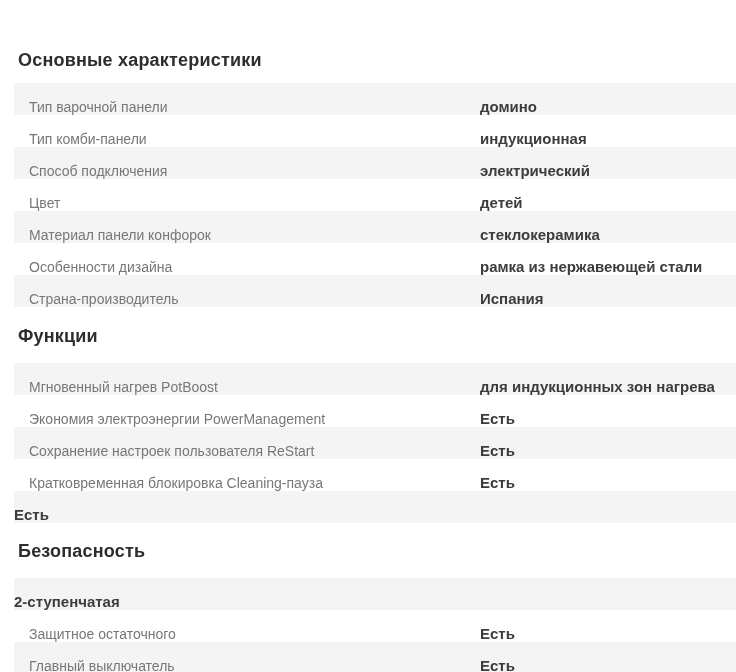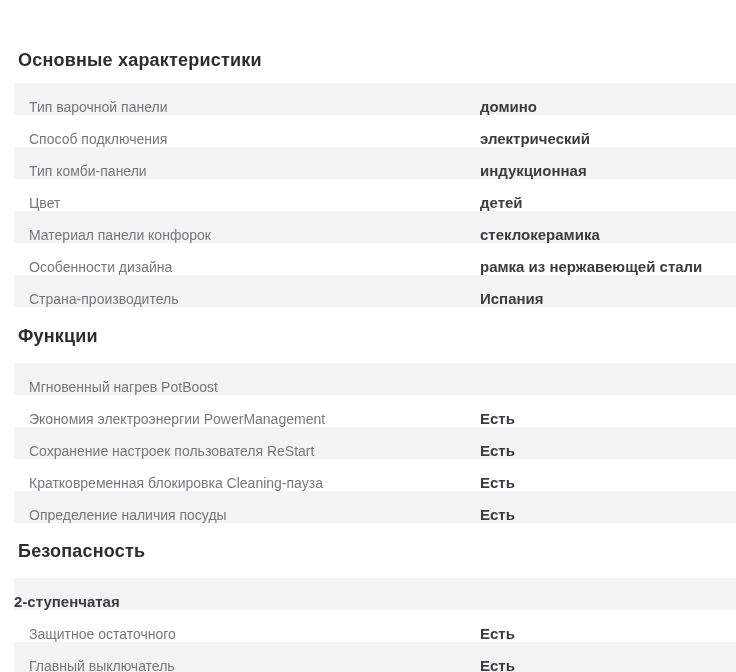--- a/index.html
+++ b/index.html
@@ -63,27 +63,27 @@
   <div id="sections-root">
   <section class="spec-section">
     <h2 class="section-title">Основные характеристики</h2>
     <div class="spec-table">
   <div class="spec-row">
     <div class="spec-label">Тип варочной панели</div>
     <div class="spec-value">домино</div>
   </div>
 
   <div class="spec-row">
-    <div class="spec-label">Способ подключения</div>
-    <div class="spec-value">электрический</div>
+    <div class="spec-label">Тип комби-панели</div>
+    <div class="spec-value">индукционная</div>
   </div>
 
   <div class="spec-row">
-    <div class="spec-label">Тип комби-панели</div>
-    <div class="spec-value">индукционная</div>
+    <div class="spec-label">Способ подключения</div>
+    <div class="spec-value">электрический</div>
   </div>
 
   <div class="spec-row">
     <div class="spec-label">Цвет</div>
     <div class="spec-value">детей</div>
   </div>
 
   <div class="spec-row">
     <div class="spec-label">Материал панели конфорок</div>
     <div class="spec-value">стеклокерамика</div>
@@ -99,39 +99,39 @@
     <div class="spec-value">Испания</div>
   </div>
 </div>
   </section>
 
   <section class="spec-section">
     <h2 class="section-title">Функции</h2>
     <div class="spec-table">
   <div class="spec-row">
     <div class="spec-label">Мгновенный нагрев PotBoost</div>
+    <div class="spec-value">для индукционных зон нагрева</div>
   </div>
 
   <div class="spec-row">
     <div class="spec-label">Экономия электроэнергии PowerManagement</div>
     <div class="spec-value">Есть</div>
   </div>
 
   <div class="spec-row">
     <div class="spec-label">Сохранение настроек пользователя ReStart</div>
     <div class="spec-value">Есть</div>
   </div>
 
   <div class="spec-row">
     <div class="spec-label">Кратковременная блокировка Cleaning-пауза</div>
     <div class="spec-value">Есть</div>
   </div>
 
   <div class="spec-row">
-    <div class="spec-label">Определение наличия посуды</div>
     <div class="spec-value">Есть</div>
   </div>
 </div>
   </section>
 
   <section class="spec-section">
     <h2 class="section-title">Безопасность</h2>
     <div class="spec-table">
   <div class="spec-row">
     <div class="spec-value">2-ступенчатая</div>

